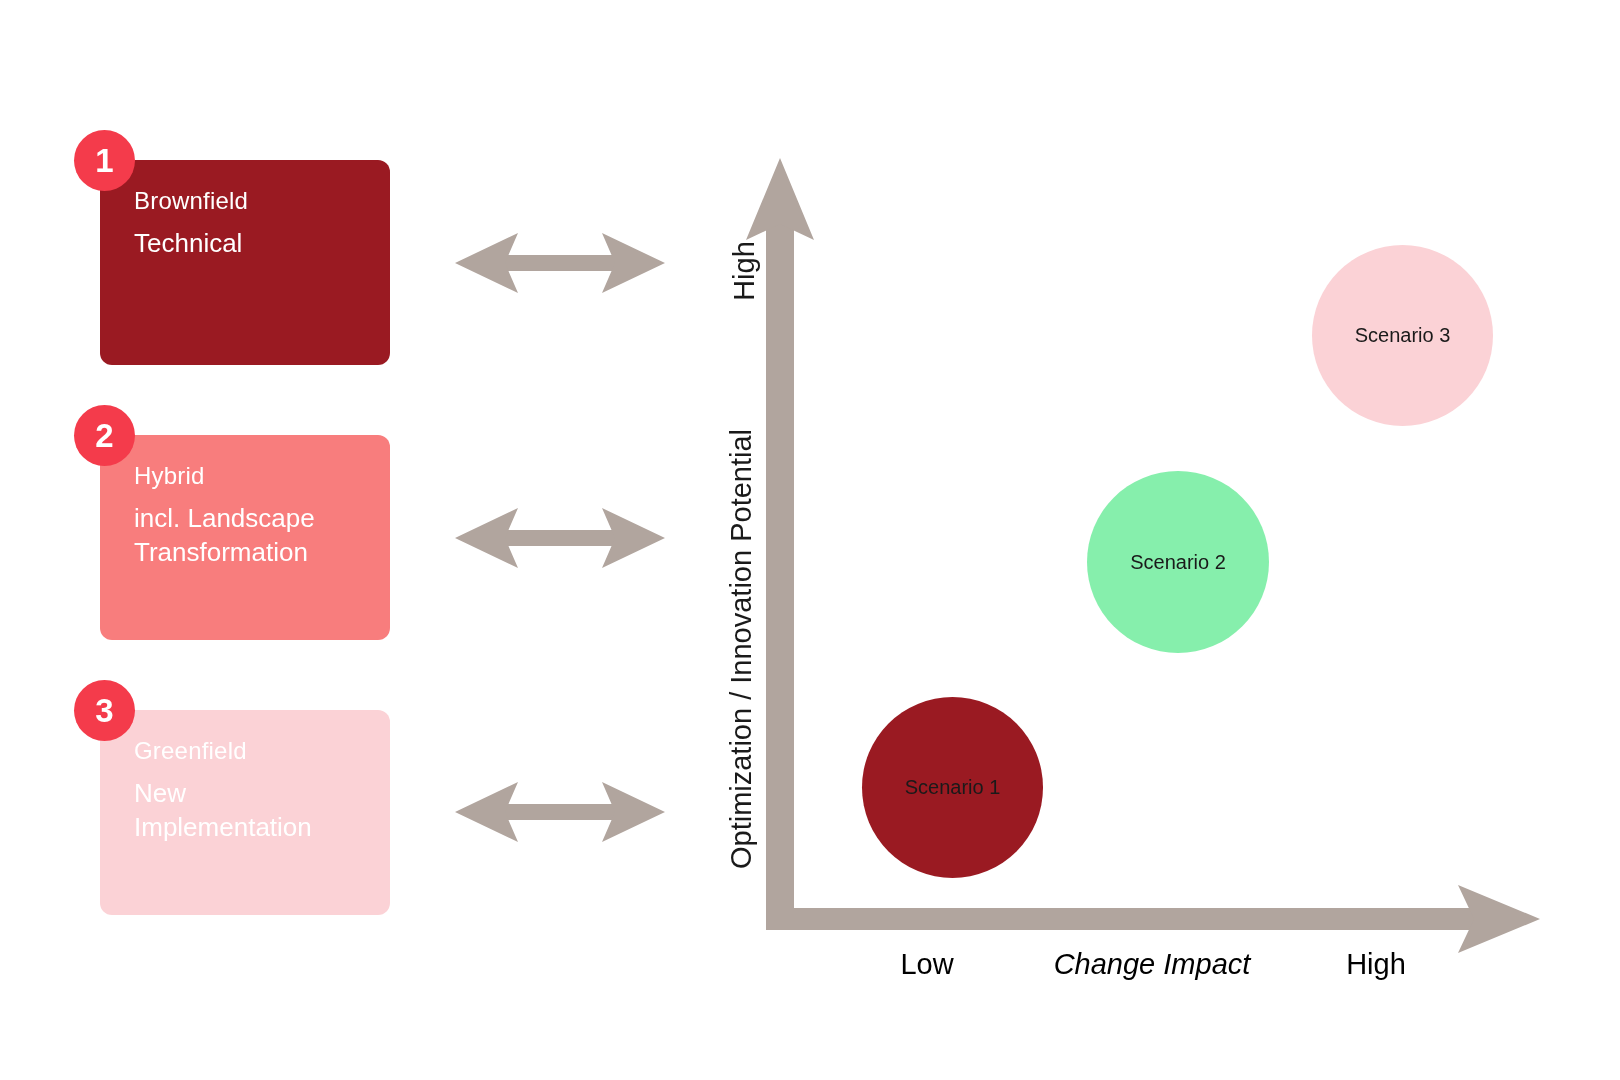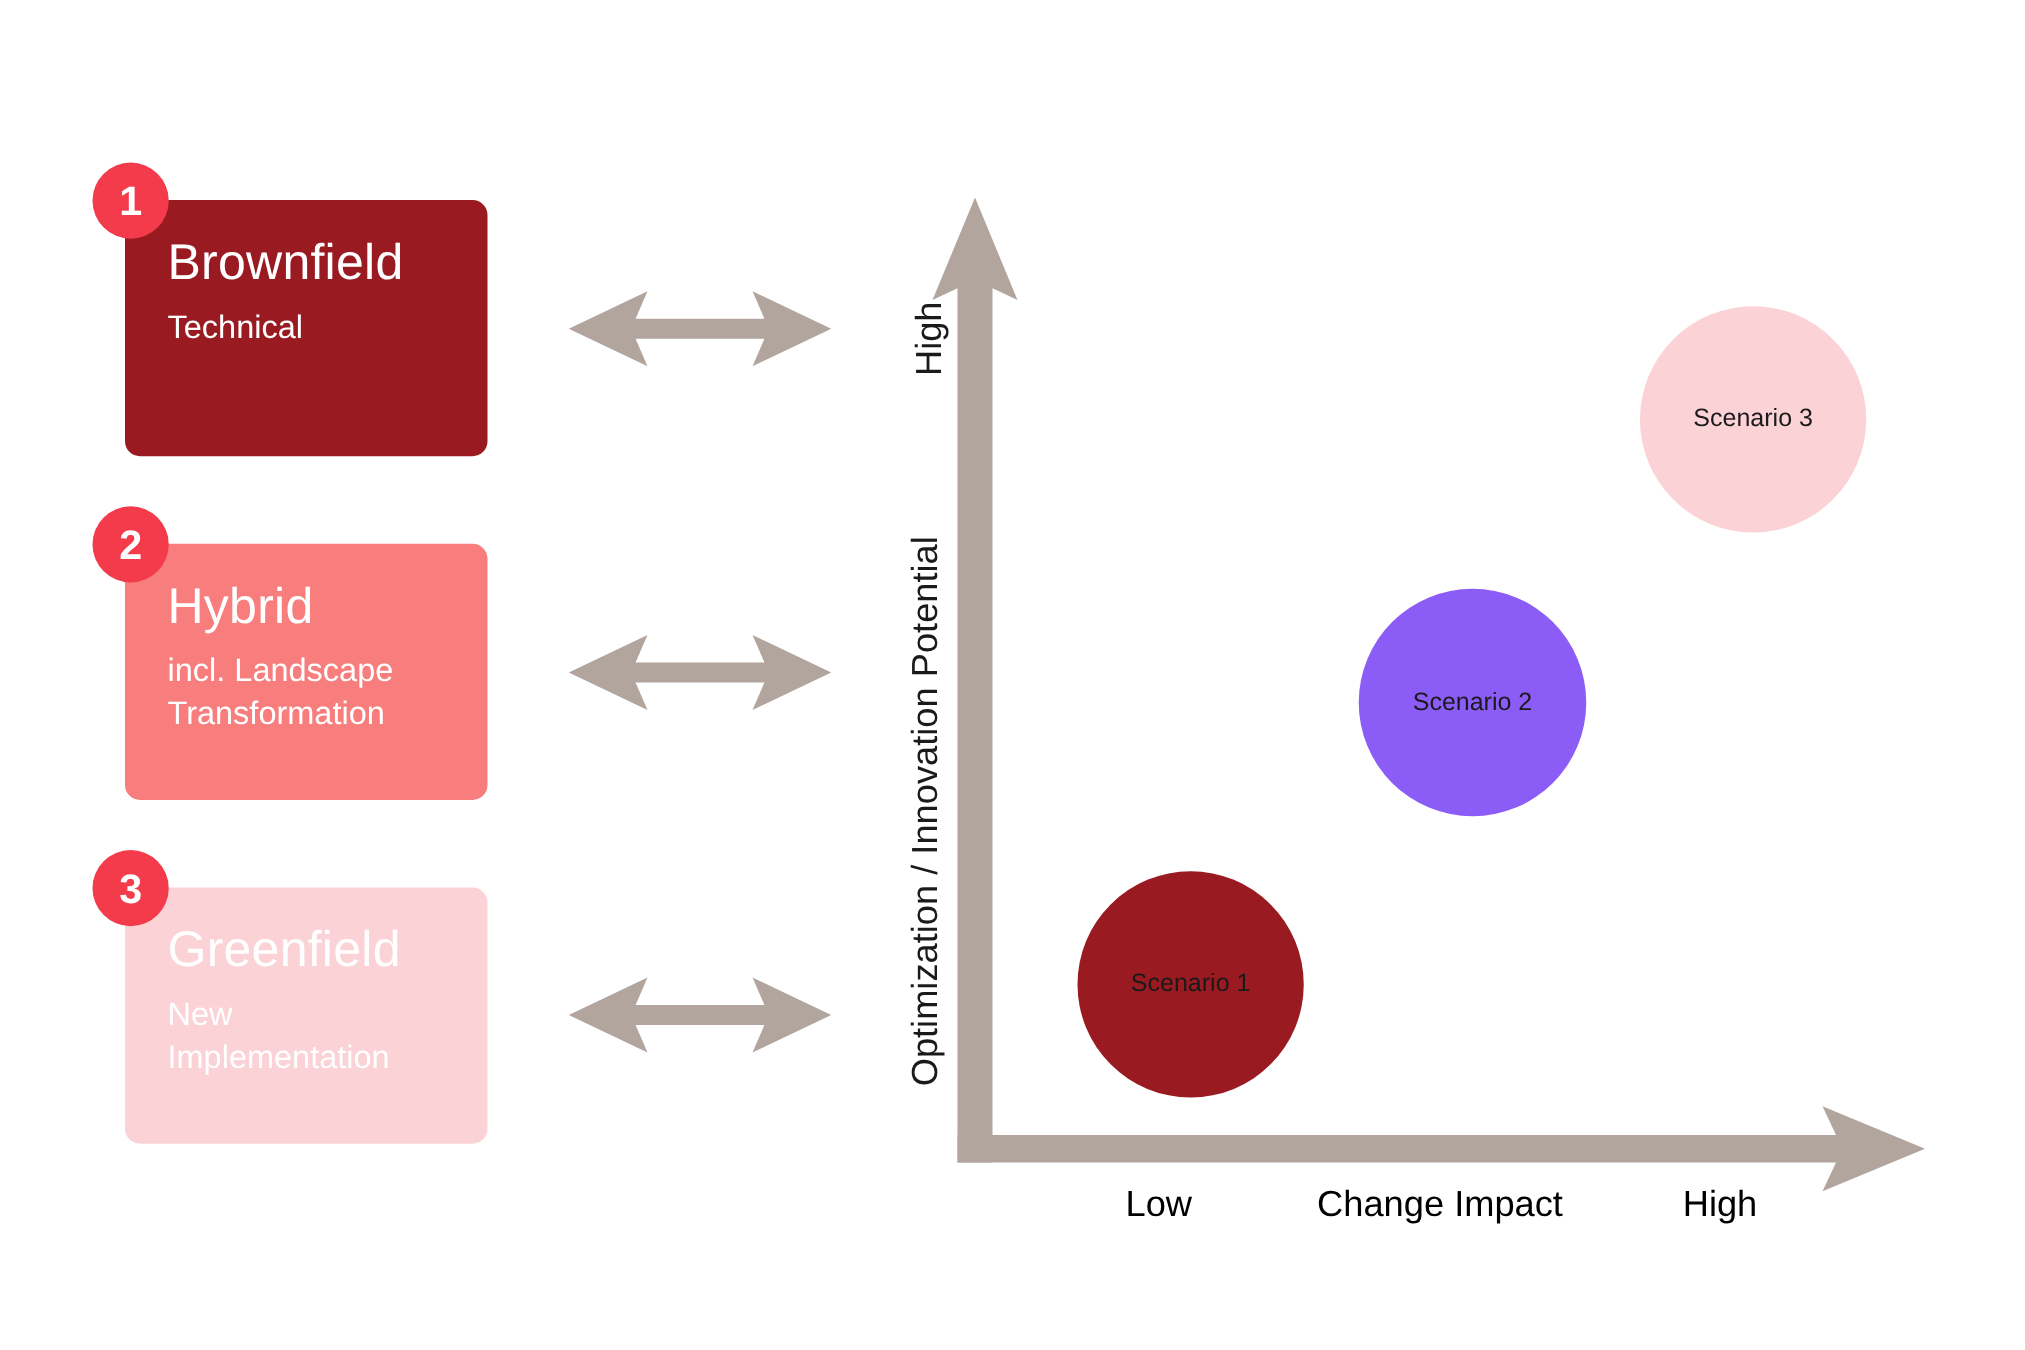--- a/index.html
+++ b/index.html
@@ -10,21 +10,21 @@
 
   
   .card {
     position:absolute; left:100px; width:290px; height:205px;
     border-radius:12px; color:#fff; box-sizing:border-box;
     padding:28px 20px 0 34px;
   }
   .card-1 { top:160px; }
   .card-2 { top:435px; }
   .card-3 { top:710px; }
-  .card-title { font-size:40px; line-height:1.12; letter-spacing:0.2px; }
+  .card-title { font-size:24px; line-height:1.12; letter-spacing:0.2px; }
   .card-sub { margin-top:12px; font-size:26px; line-height:1.3; }
   .card-sub .line { display:block; }
 
   .badge {
     position:absolute; left:-26px; top:-30px; width:61px; height:61px;
     border-radius:50%; display:flex; align-items:center; justify-content:center;
     color:#fff; font-size:33px; font-weight:600;
   }
 
   
@@ -41,21 +41,21 @@
     white-space:nowrap; color:#1a1a1a; font-size:29px;
   }
   .ylab-high  { left:744px; top:271px; }
   .ylab-title { left:741px; top:649px; }
 
   .x-label {
     position:absolute; transform:translateX(-50%); top:948px;
     white-space:nowrap; color:#000000; font-size:29px;
   }
   .xlab-low  { left:927px; }
-  .xlab-mid  { left:1152px; }
+  .xlab-mid  { left:1152px;font-style:italic; }
   .xlab-high { left:1376px; }
 
   .bubble {
     position:absolute; border-radius:50%;
     display:flex; align-items:center; justify-content:center;
     color:#1a1a1a; font-size:20px; white-space:nowrap;
   }
   .b1 { left:862px;  top:697px; width:181px; height:181px;justify-content:center; }
   .b2 { left:1087px; top:471px; width:182px; height:182px; }
   .b3 { left:1312px; top:245px; width:181px; height:181px; }
@@ -122,20 +122,20 @@
 
   <div class="v-label ylab-high">High</div>
   <div class="v-label ylab-title">Optimization / Innovation Potential</div>
   <div class="x-label xlab-low">Low</div>
   <div class="x-label xlab-mid">Change Impact</div>
   <div class="x-label xlab-high">High</div>
 
   <div class="bubble b1" style="background: rgb(154, 26, 34);">
     <span>Scenario 1</span>
   </div>
-  <div class="bubble b2" style="background: #8b5cf6;">
+  <div class="bubble b2" style="background: #86efac;">
     <span>Scenario 2</span>
   </div>
   <div class="bubble b3" style="background: rgb(251, 210, 214);">
     <span>Scenario 3</span>
   </div>
 
 </div>
 
 </body></html>

